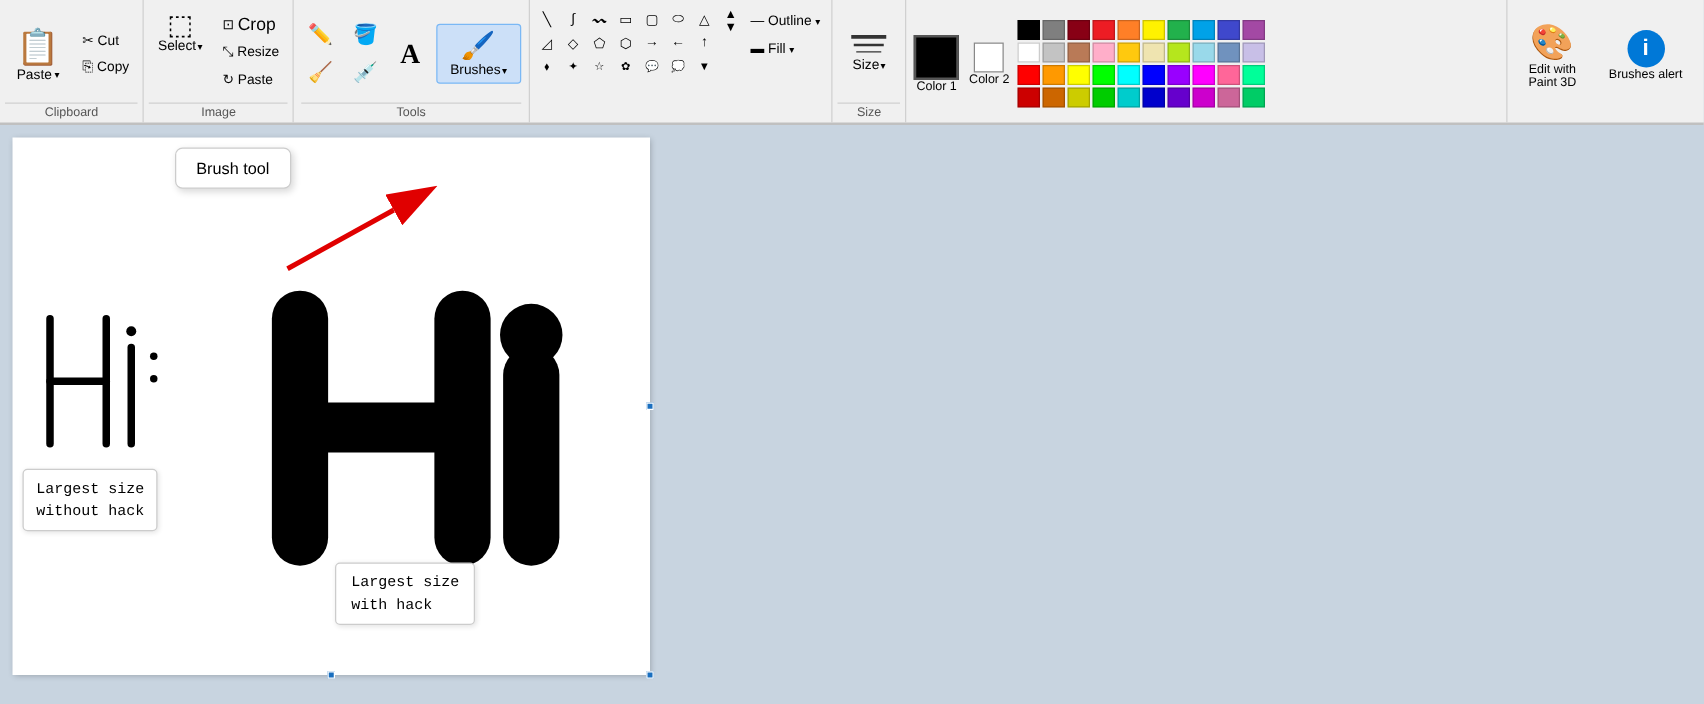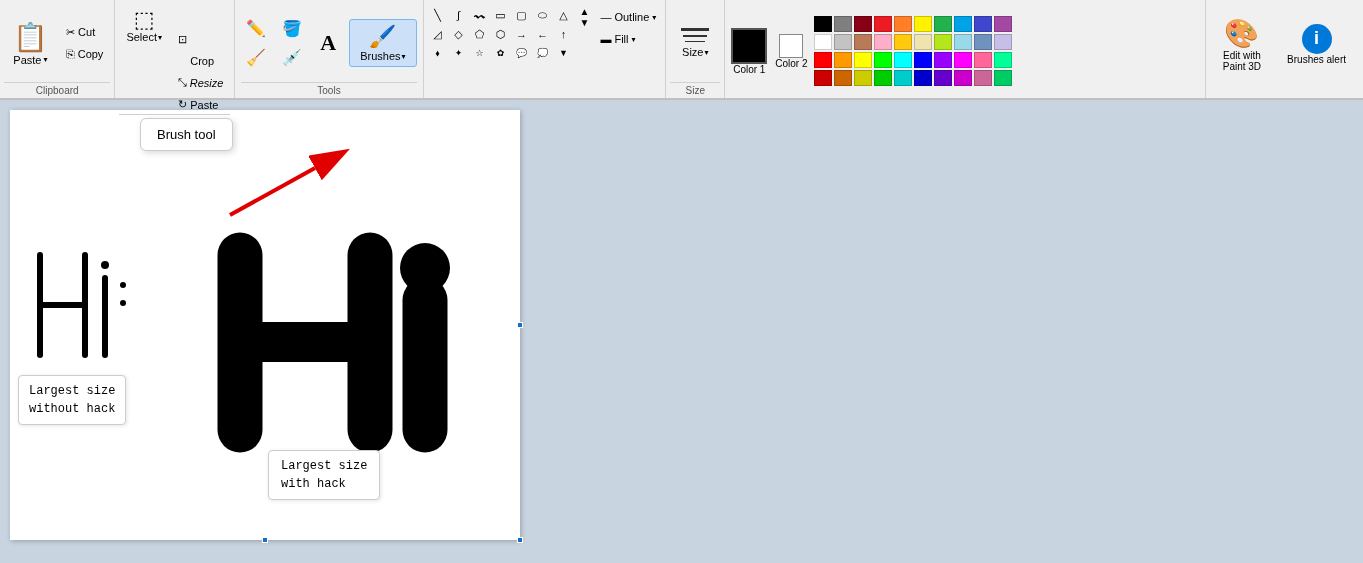--- a/index.html
+++ b/index.html
@@ -42,25 +42,25 @@
         <div style="display:flex; flex-direction:column; align-items:center; cursor:pointer; padding:2px 6px; border:1px solid transparent; border-radius:3px;">
           <div style="font-size:22px; line-height:1;">⬚</div>
           <div style="display:flex; align-items:center; gap:1px;">
             <span style="font-size:11px;">Select</span>
             <span style="font-size:8px;">▾</span>
           </div>
         </div>
         <div style="display:flex; flex-direction:column; gap:3px; padding-top:2px;">
           <div class="small-btn">
             <span>⊡</span>
-            <span style="font-size:11px;margin-top:44px;">Crop</span>
+            <span style="font-size:14px;">Crop</span>
           </div>
           <div class="small-btn">
             <span>⤡</span>
-            <span style="font-size:11px;font-style:italic;">Resize</span>
+            <span style="font-size:11px;">Resize</span>
           </div>
           <div class="small-btn">
             <span>↻</span>
             <span style="font-size:11px;">Paste</span>
           </div>
         </div>
       </div>
       <div style="font-size:10px; color:#555; text-align:center; border-top:1px solid #d0d0d0; padding:2px 0;">Image</div>
     </div>
   </div>

